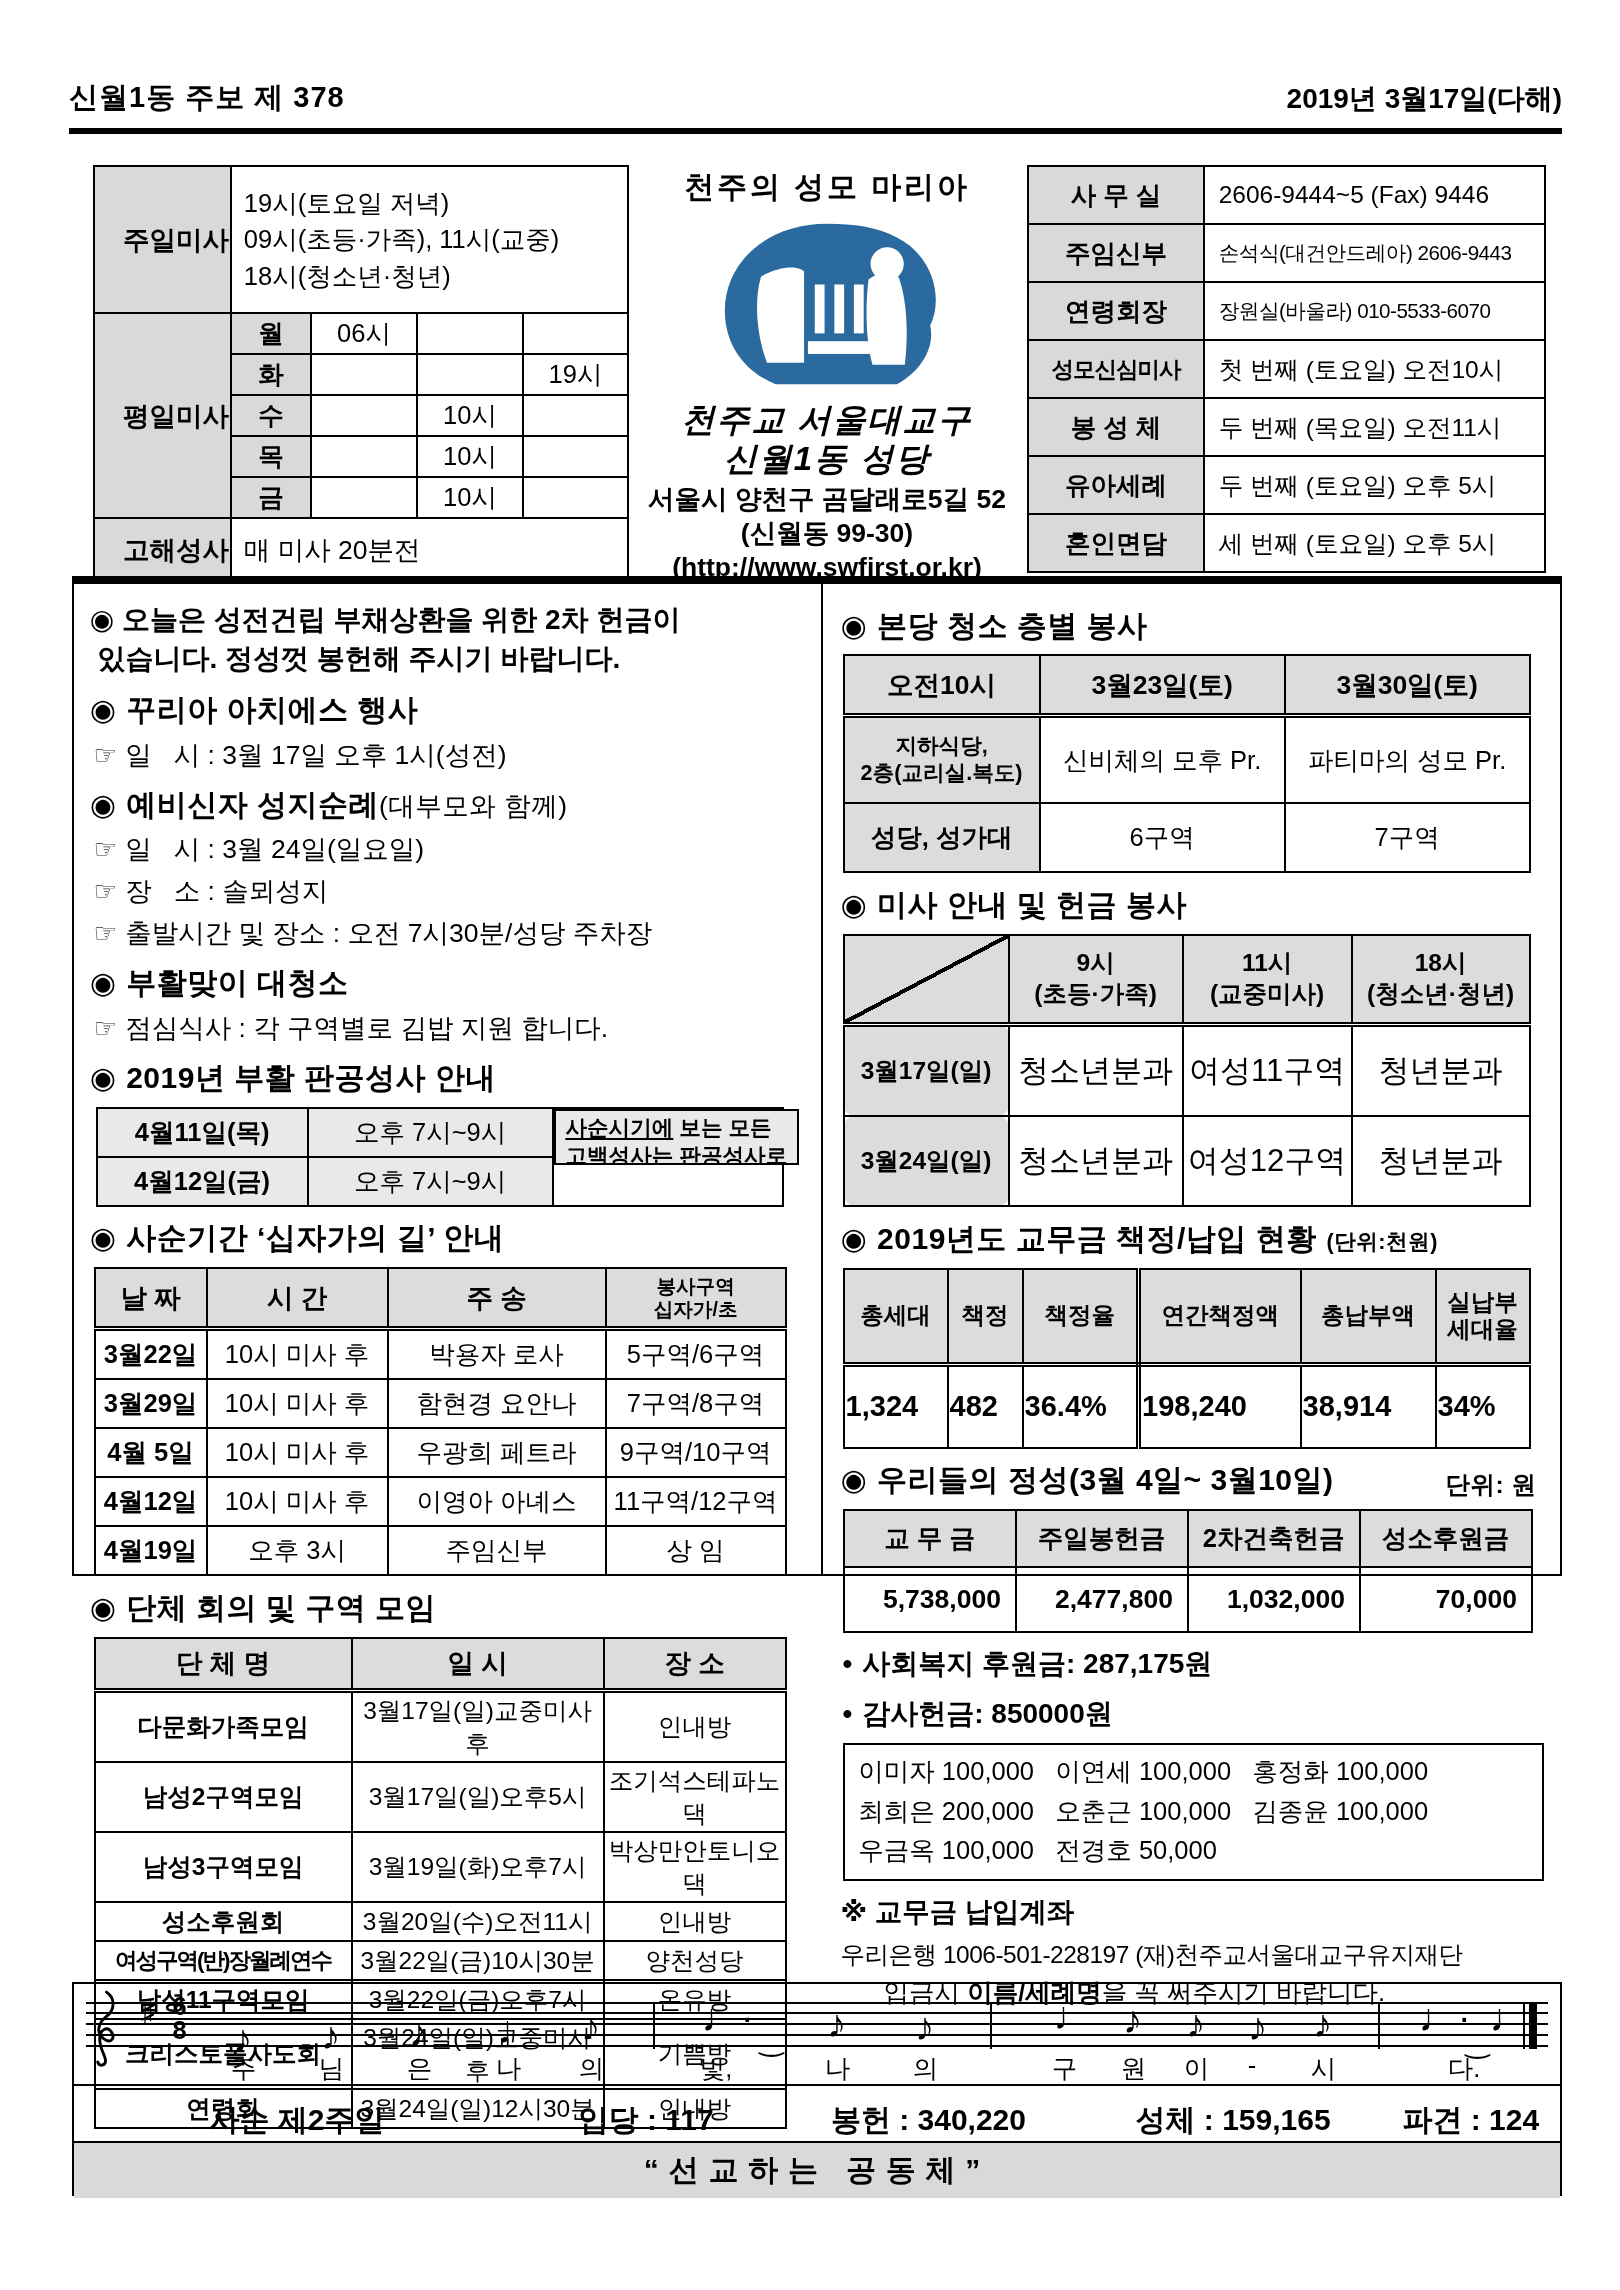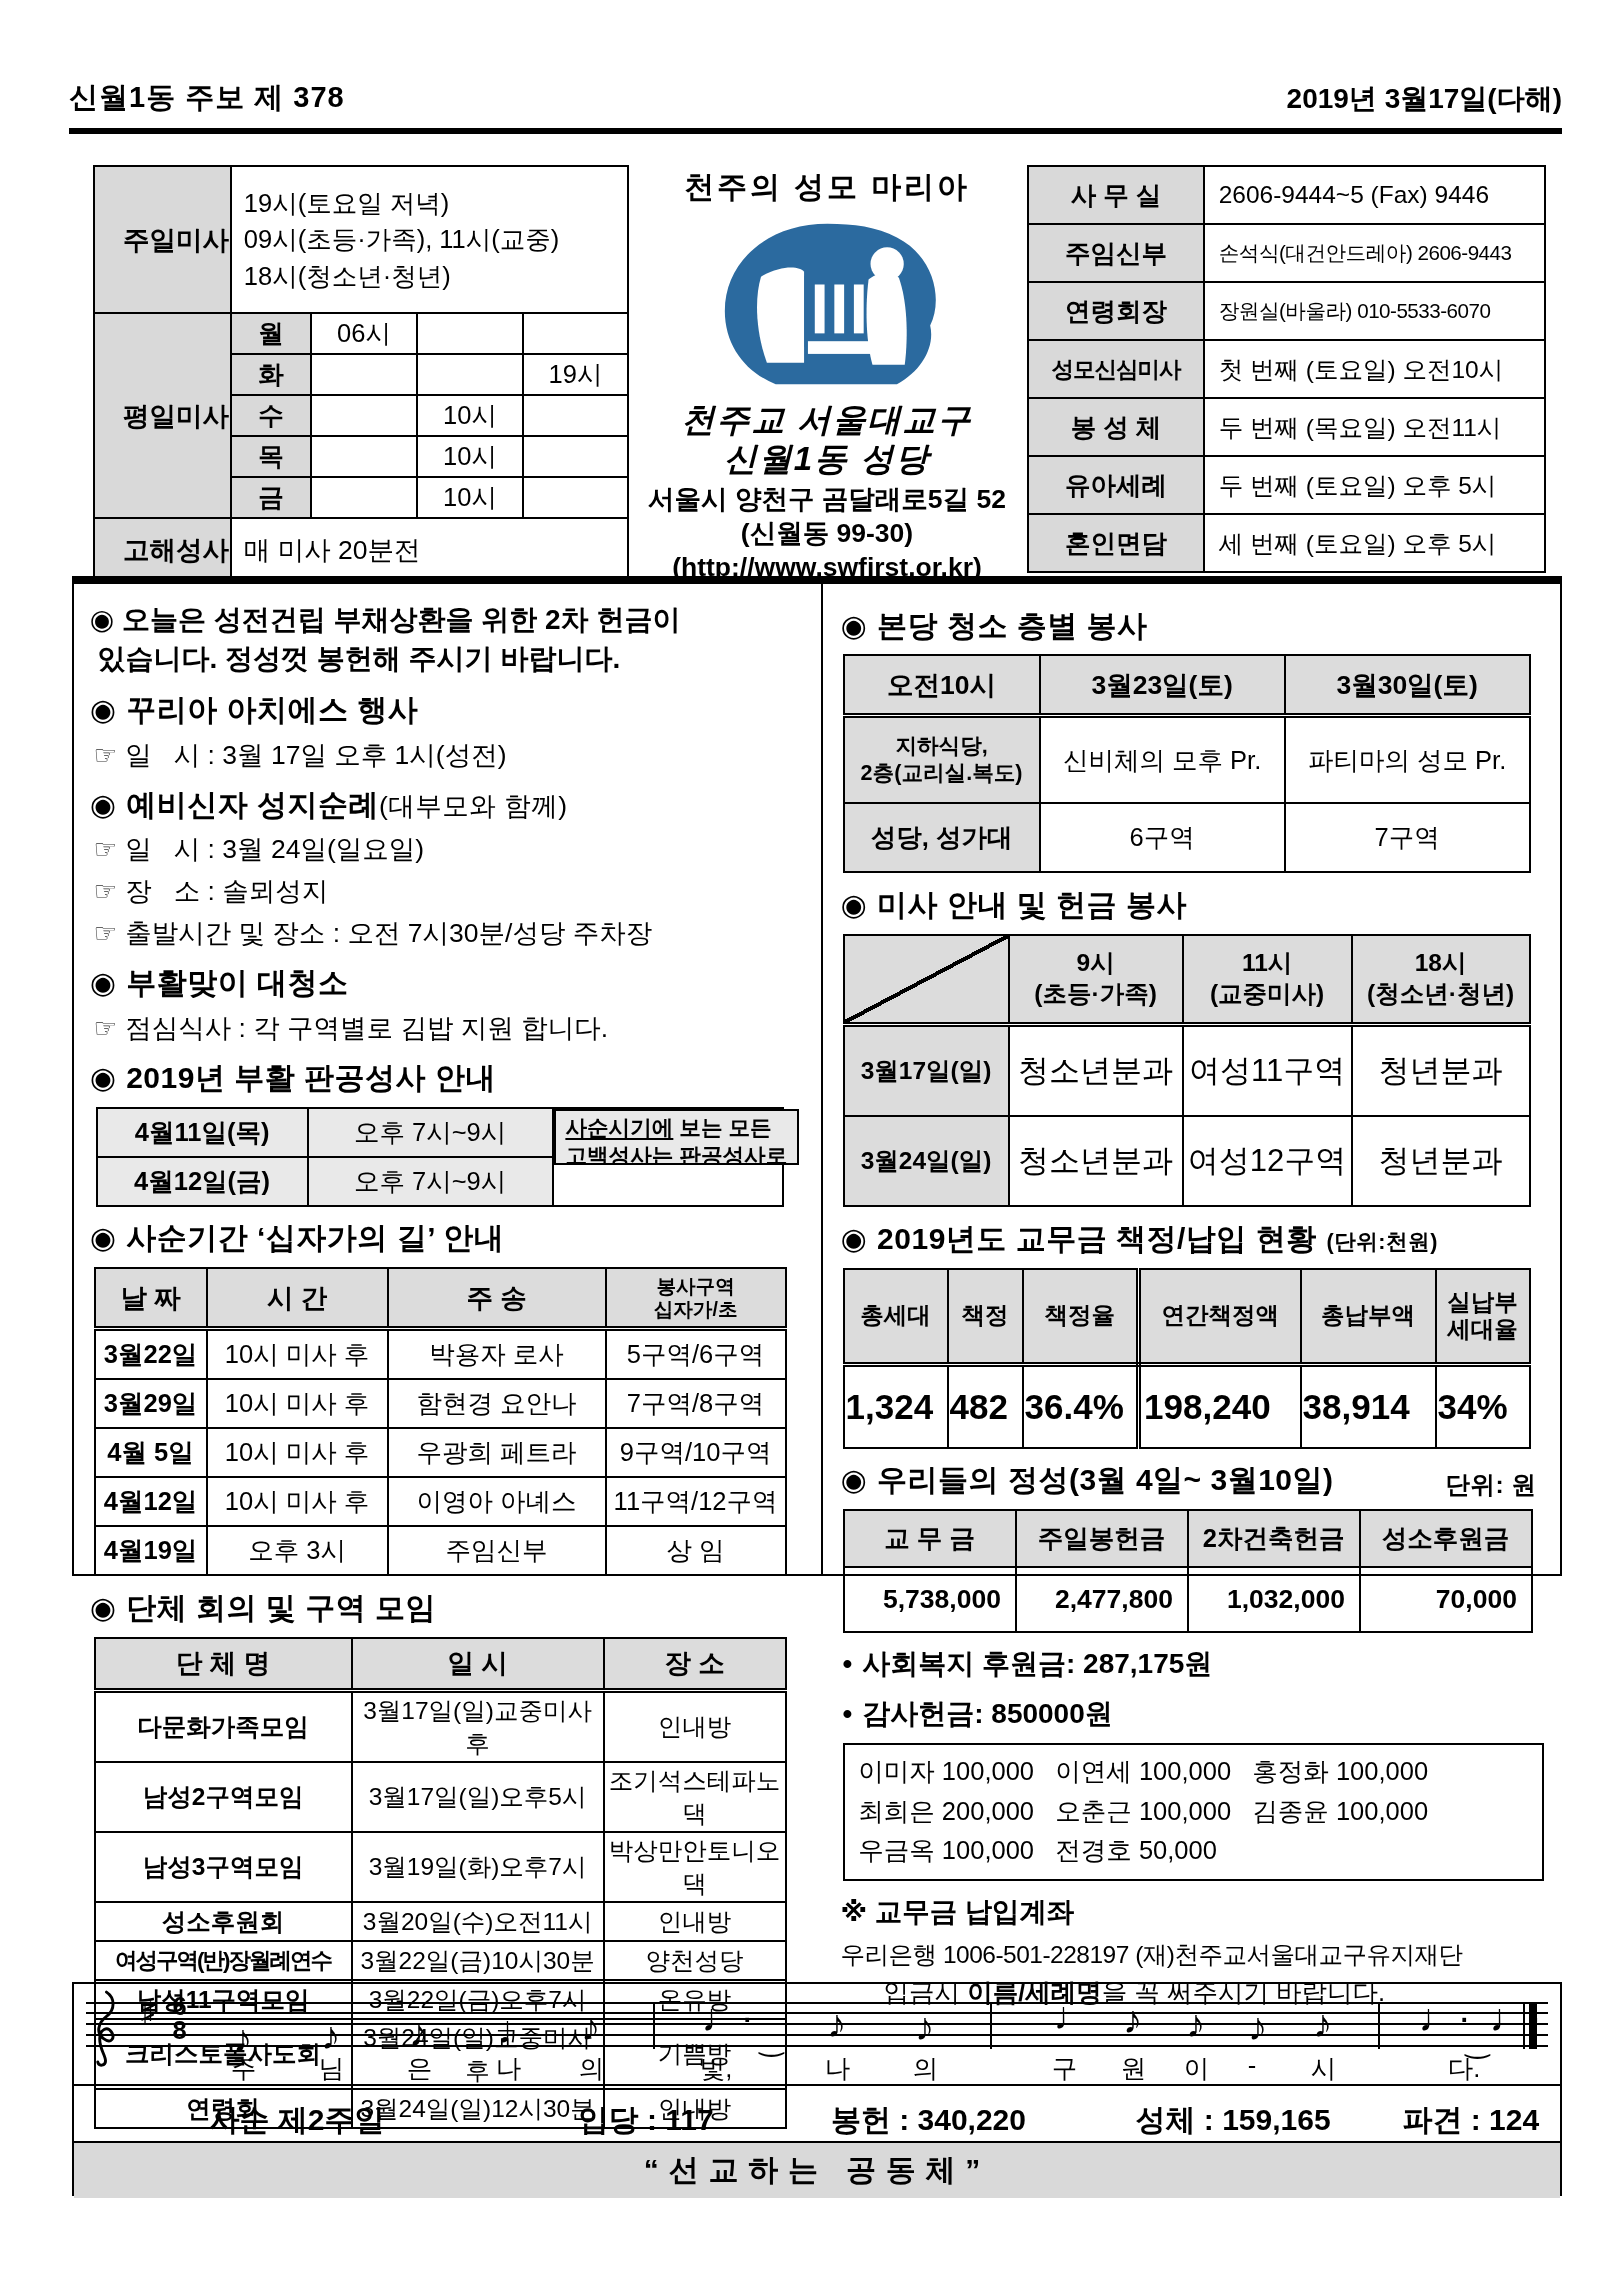--- a/index.html
+++ b/index.html
@@ -85,27 +85,27 @@
   .cleanT .lbl {background:#dcdcdc; font-weight:bold;}
   .cleanT tr.r1 td {height:82px;}
   .cleanT tr.r2 td {height:65px;}
   .cleanT .two div {font-size:21.6px; line-height:1.25; font-weight:bold;}
 
   .massT {width:686px; margin:7.8px 0 0 2px; border:2.9px solid #000;}
   .massT td {text-align:center; font-size:31px;}
   .massT .hd {background:#dcdcdc; font-weight:bold; height:84px; font-size:24.5px; line-height:1.25; border-bottom:5.9px double #000;}
   .massT .diag {background:linear-gradient(to bottom right,#dcdcdc calc(50% - 2px),#000 calc(50% - 2px),#000 calc(50% + 2px),#dcdcdc calc(50% + 2px));}
   .massT .lbl {background:#dcdcdc; font-weight:bold; font-size:24.5px;}
-  .massT tr.data td {height:86px;}
+  .massT tr.data td {height:86px;border-radius:11px;}
 
   .duesT {width:686px; margin:7.8px 0 0 2px; border:2.9px solid #000;}
   .duesT td {text-align:center;}
   .duesT .hd {background:#dcdcdc; font-weight:bold; height:90px; font-size:23.5px; line-height:1.15; border-bottom:5.9px double #000;}
   .duesT .dbl {border-right:5.9px double #000;}
-  .duesT tr.data td {height:78px; font-size:35px; font-weight:bold; text-align:center; padding-right:27px;}
+  .duesT tr.data td {height:78px; font-size:29px; font-weight:bold; text-align:left; padding-right:27px;}
 
   .offT {width:686px; margin:7.8px 0 0 2px; border:2.9px solid #000;}
   .offT .hd {background:#dcdcdc; font-weight:bold; height:53px; font-size:25.5px; text-align:center;}
   .offT tr.data td {height:61px; font-weight:bold; font-size:26.5px; text-align:right; padding-right:13.7px;}
 
   .bullet-line {font-size:28px; font-weight:bold; margin:11.8px 0 0 2px;}
   .bullet-line .dot {margin-right:9.8px;}
 
   .donor-box {border:2.9px solid #000; margin:9.8px 2px 0 2px; padding:7.8px 13.7px;
               font-size:25.5px; line-height:1.55;}

